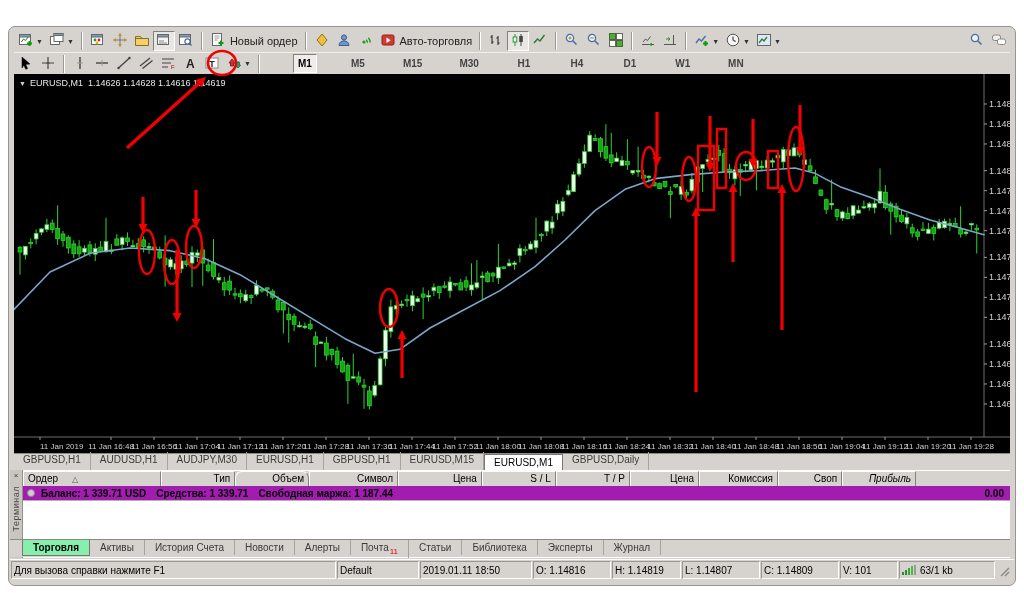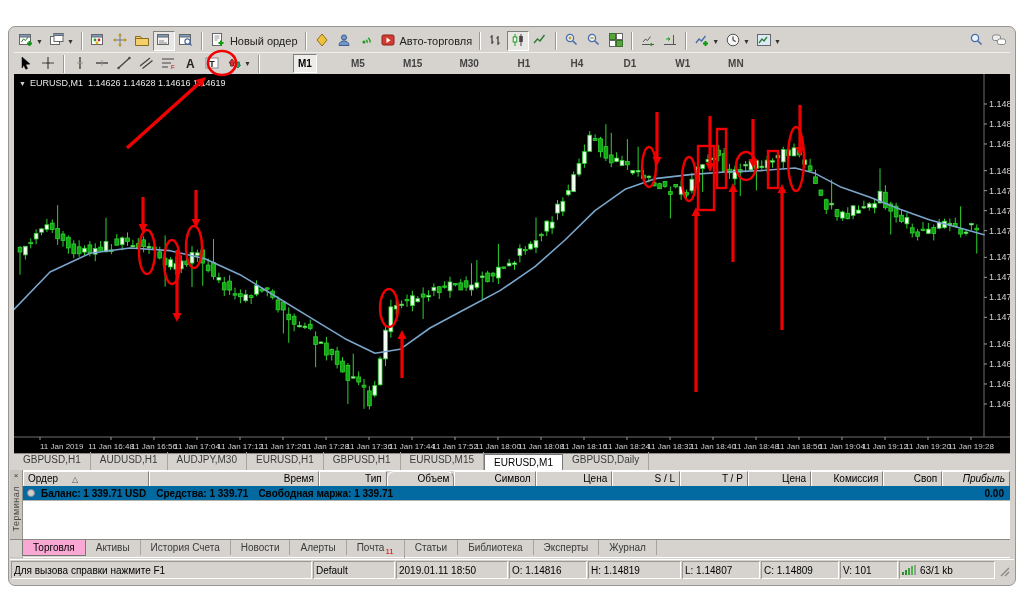--- a/index.html
+++ b/index.html
@@ -35,30 +35,30 @@
   #termStrip{position:absolute;left:10px;top:470px;width:13px;height:88px;background:#c9c6c0;
     border-right:1px solid #949188;display:flex;flex-direction:column;align-items:center;}
   #termStrip .closeX{font-size:8px;color:#333;line-height:9px;margin-top:1px;cursor:default;}
   #termStrip .vlabel{writing-mode:vertical-rl;transform:rotate(180deg);font-size:9px;color:#4c4a46;margin-top:6px;letter-spacing:0.5px;}
   #terminal{position:absolute;left:23px;top:470px;width:987px;height:88px;background:#fff;}
   #termHeader{position:absolute;left:0;top:1px;width:100%;height:22px;display:flex;background:#d6d3ce;}
   .th-cell{border:1px solid;border-color:#ffffff #808080 #808080 #ffffff;font-size:10px;color:#000;
     padding:1px 4px 0 4px;white-space:nowrap;overflow:hidden;text-align:right;}
   .th-cell:first-child{text-align:left;}
   .th-sort{font-size:8px;color:#555;margin-left:14px;}
-  #balanceRow{position:absolute;left:0;top:16px;width:100%;height:15px;background:#0369a1;display:flex;
+  #balanceRow{position:absolute;left:0;top:16px;width:100%;height:15px;background:#a21caf;display:flex;
     align-items:center;font-size:10px;font-weight:bold;color:#000;border-bottom:1px solid #b5b2ac;}
   #balanceRow .dot{width:8px;height:8px;border-radius:50%;border:1px solid #8a8a8a;background:#cfcfcf;margin:0 6px 0 4px;}
   #balanceRow span{margin-right:10px;white-space:nowrap;}
   #balanceRow .profit{margin-left:auto;margin-right:6px;}
   
   #termTabs{position:absolute;left:10px;top:539px;width:1000px;height:18px;background:#d6d3ce;
     display:flex;align-items:flex-start;border-top:1px solid #8c8a86;padding-left:12px;}
   .ttab{font-size:10px;color:#3a3a3a;padding:2px 10px;border-right:1px solid #a7a49e;white-space:nowrap;position:relative;}
-  .ttab.active{background:#f9a8d4;border:1px solid #777;border-top:none;color:#000;}
+  .ttab.active{background:#86efac;border:1px solid #777;border-top:none;color:#000;font-weight:bold;}
   .ttab .badge{color:#e00000;font-size:8px;vertical-align:sub;margin-left:1px;}
   
   #statusBar{position:absolute;left:10px;top:559px;width:1004px;height:21px;background:#d6d3ce;
     display:flex;align-items:stretch;padding:1px;border-top:1px solid #fff;}
   .sb-cell{border:1px solid;border-color:#9b9894 #ffffff #ffffff #9b9894;font-size:10px;color:#000;
     display:flex;align-items:center;padding:0 2px;white-space:nowrap;margin-right:1px;overflow:hidden;}
   .sb-help{flex:1 1 auto;}
   .sb-traffic svg{margin-right:4px;}
   .sb-grip{width:16px;border:none;display:flex;align-items:flex-end;justify-content:flex-end;padding:0 2px 2px 0;}
   
@@ -842,37 +842,36 @@
   </div>
 
 <div id="termStrip">
   <span class="closeX">×</span>
   <span class="vlabel">Терминал</span>
 </div>
 
 <div id="terminal">
   <div id="termHeader">
       <div class="th-cell" style="width: 14%;">Ордер<span class="th-sort">△</span></div>
-      <div class="th-cell" style="width: 19%;">Время</div>
       <div class="th-cell" style="width: 7.5%;">Тип</div>
       <div class="th-cell" style="width: 7.5%; border-radius: 7px;">Объем</div>
       <div class="th-cell" style="width: 9%;">Символ</div>
       <div class="th-cell" style="width: 8.5%;">Цена</div>
       <div class="th-cell" style="width: 7.5%;">S / L</div>
       <div class="th-cell" style="width: 7.5%;">T / P</div>
       <div class="th-cell" style="width: 7%;">Цена</div>
       <div class="th-cell" style="width: 8%;">Комиссия</div>
       <div class="th-cell" style="width: 6.5%;">Своп</div>
       <div class="th-cell" style="width: 7.5%; font-style: italic;">Прибыль</div>
     </div>
   <div id="balanceRow">
     <span class="dot"></span>
     <span>Баланс: 1 339.71 USD</span>
     <span>Средства: 1 339.71</span>
-    <span>Свободная маржа: 1 339.71</span>
+    <span>Свободная маржа: 1 187.44</span>
     <span class="profit">0.00</span>
   </div>
 </div>
 
 <div id="termTabs">
     <div class="ttab active">Торговля</div>
     <div class="ttab">Активы</div>
     <div class="ttab">История Счета</div>
     <div class="ttab">Новости</div>
     <div class="ttab">Алерты</div>
@@ -881,21 +880,21 @@
     <div class="ttab">Библиотека</div>
     <div class="ttab">Эксперты</div>
     <div class="ttab">Журнал</div>
   </div>
 
 <div id="statusBar">
   <div class="sb-cell sb-help">Для вызова справки нажмите F1</div>
   <div class="sb-cell" style="width:82px">Default</div>
   <div class="sb-cell" style="width:112px">2019.01.11 18:50</div>
   <div class="sb-cell" style="width:78px">O: 1.14816</div>
-  <div class="sb-cell" style="width:93px">H: 1.14819</div>
+  <div class="sb-cell" style="width:69px">H: 1.14819</div>
   <div class="sb-cell" style="width:78px">L: 1.14807</div>
   <div class="sb-cell" style="width:78px">C: 1.14809</div>
   <div class="sb-cell" style="width:58px">V: 101</div>
   <div class="sb-cell sb-traffic" style="width:96px">
     <svg width="14" height="10" viewBox="0 0 14 10">
       <rect x="0" y="7" width="2" height="3" fill="#2e8b2e"></rect>
         <rect x="3" y="5" width="2" height="5" fill="#2e8b2e"></rect>
       <rect x="6" y="3" width="2" height="7" fill="#3aa33a"></rect>
         <rect x="9" y="1" width="2" height="9" fill="#46bb46"></rect>
       <rect x="12" y="0" width="2" height="10" fill="#9a9a9a"></rect>

